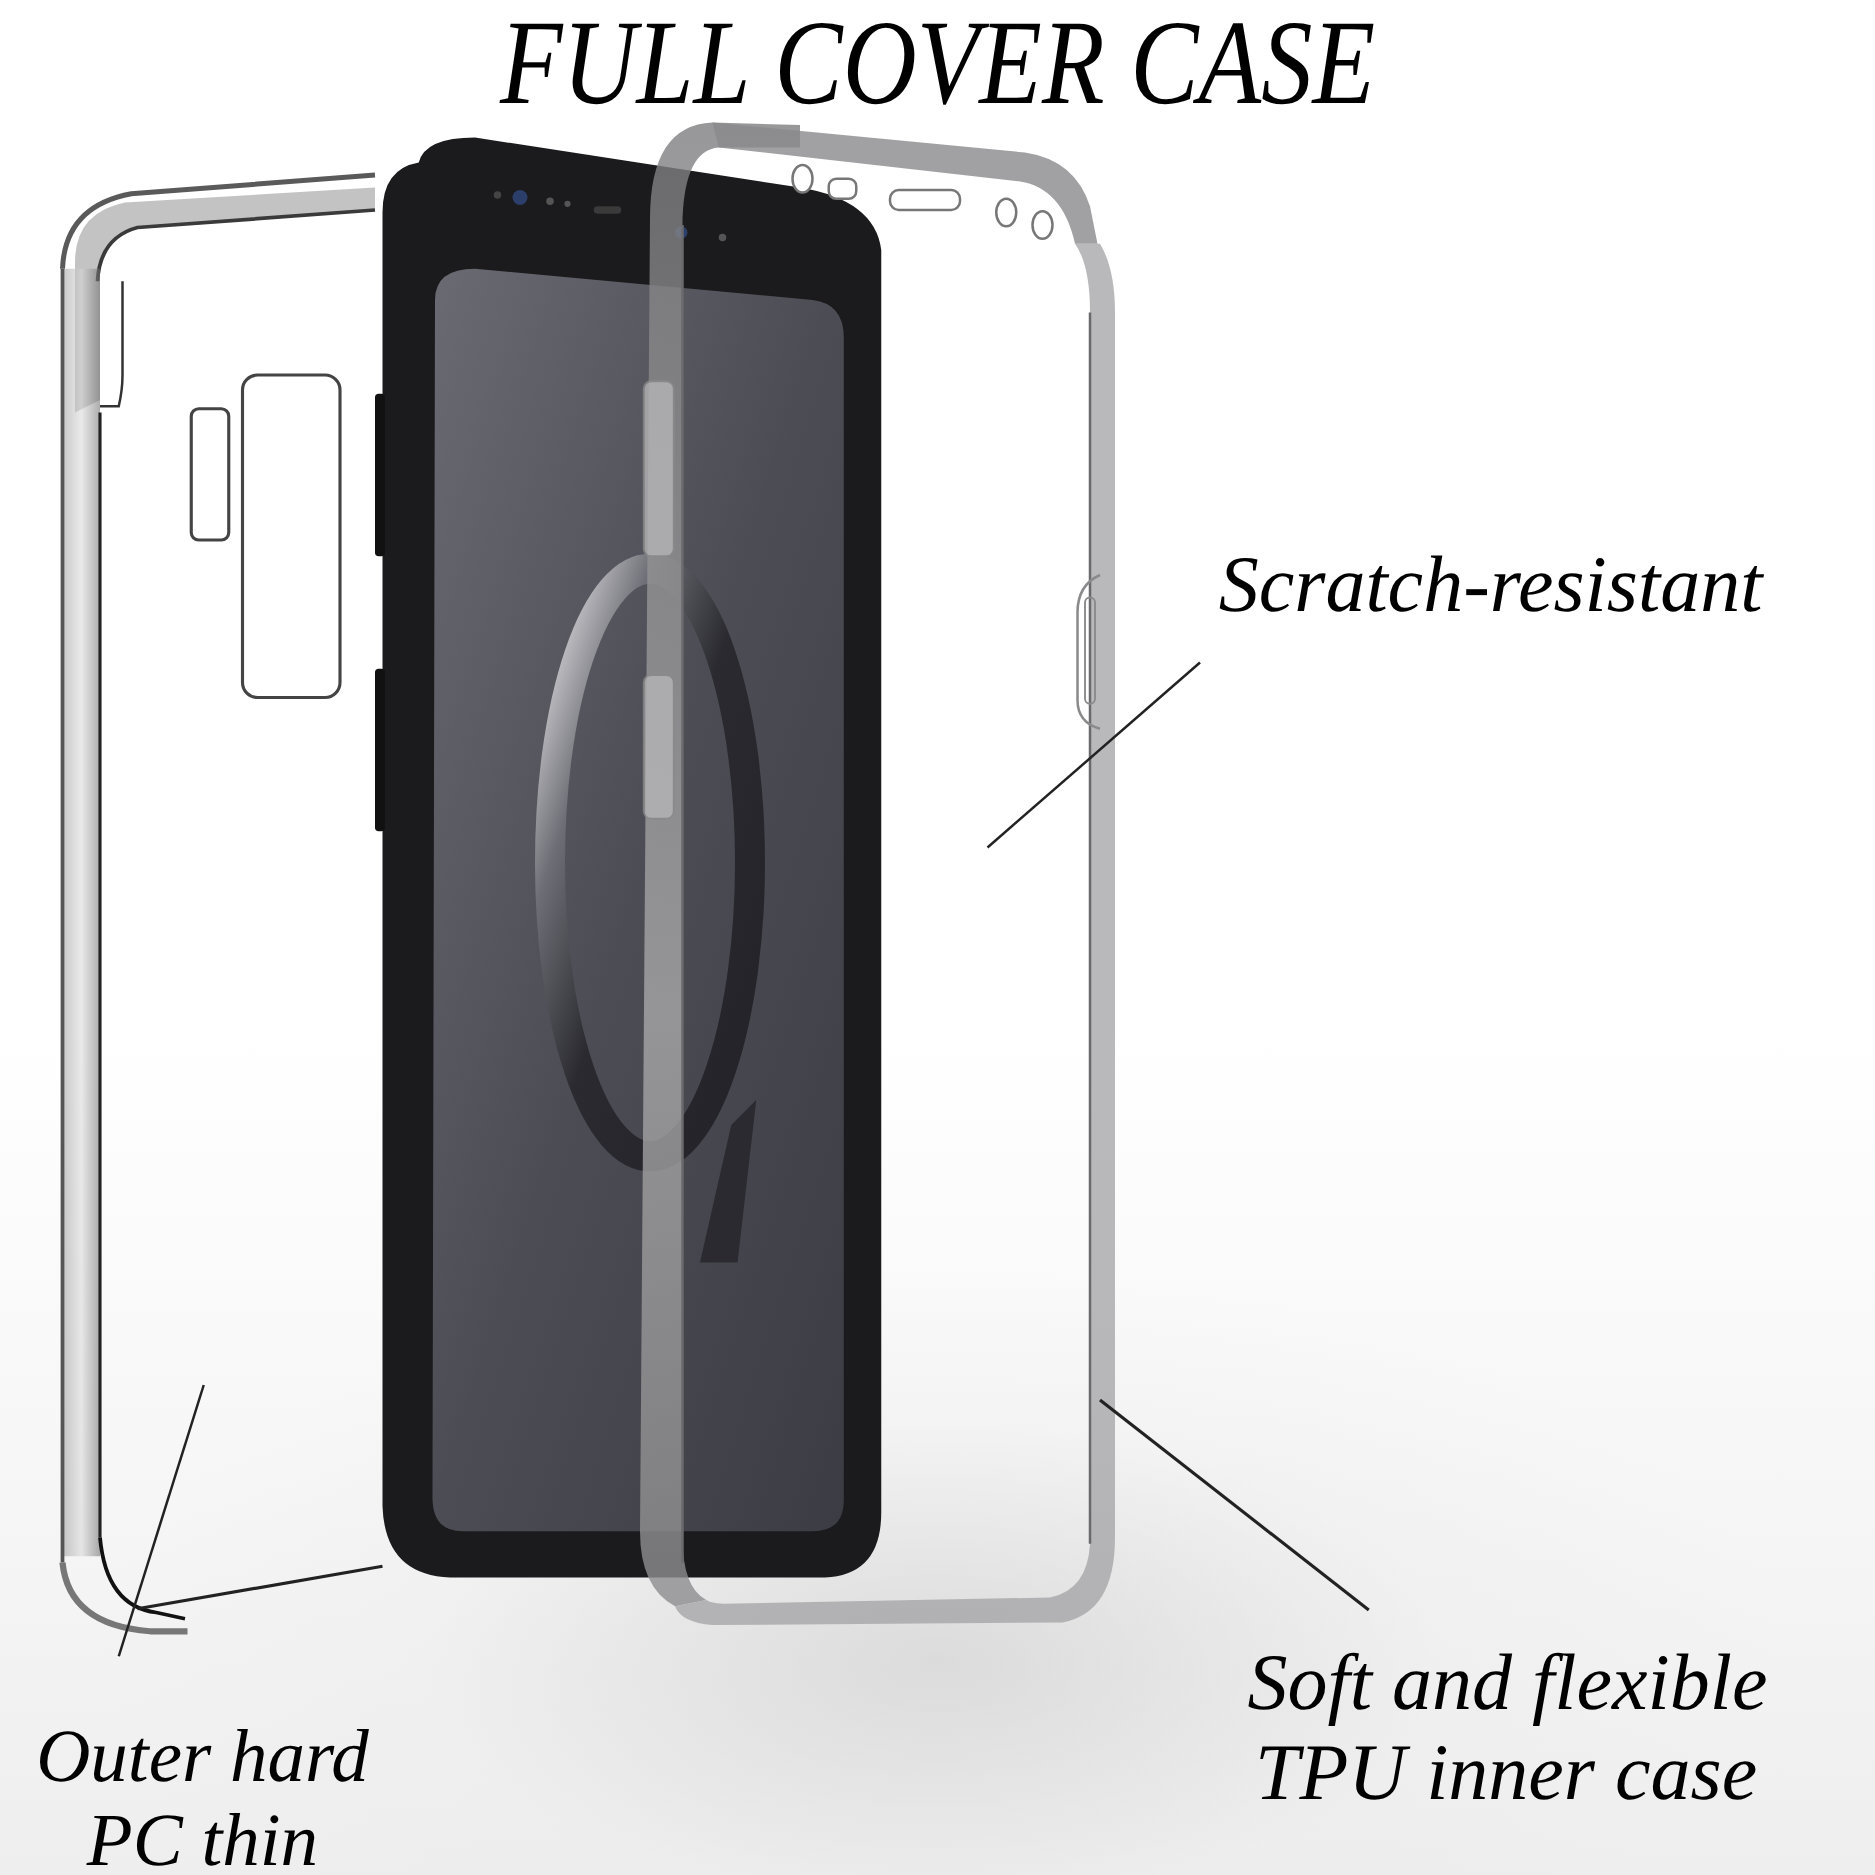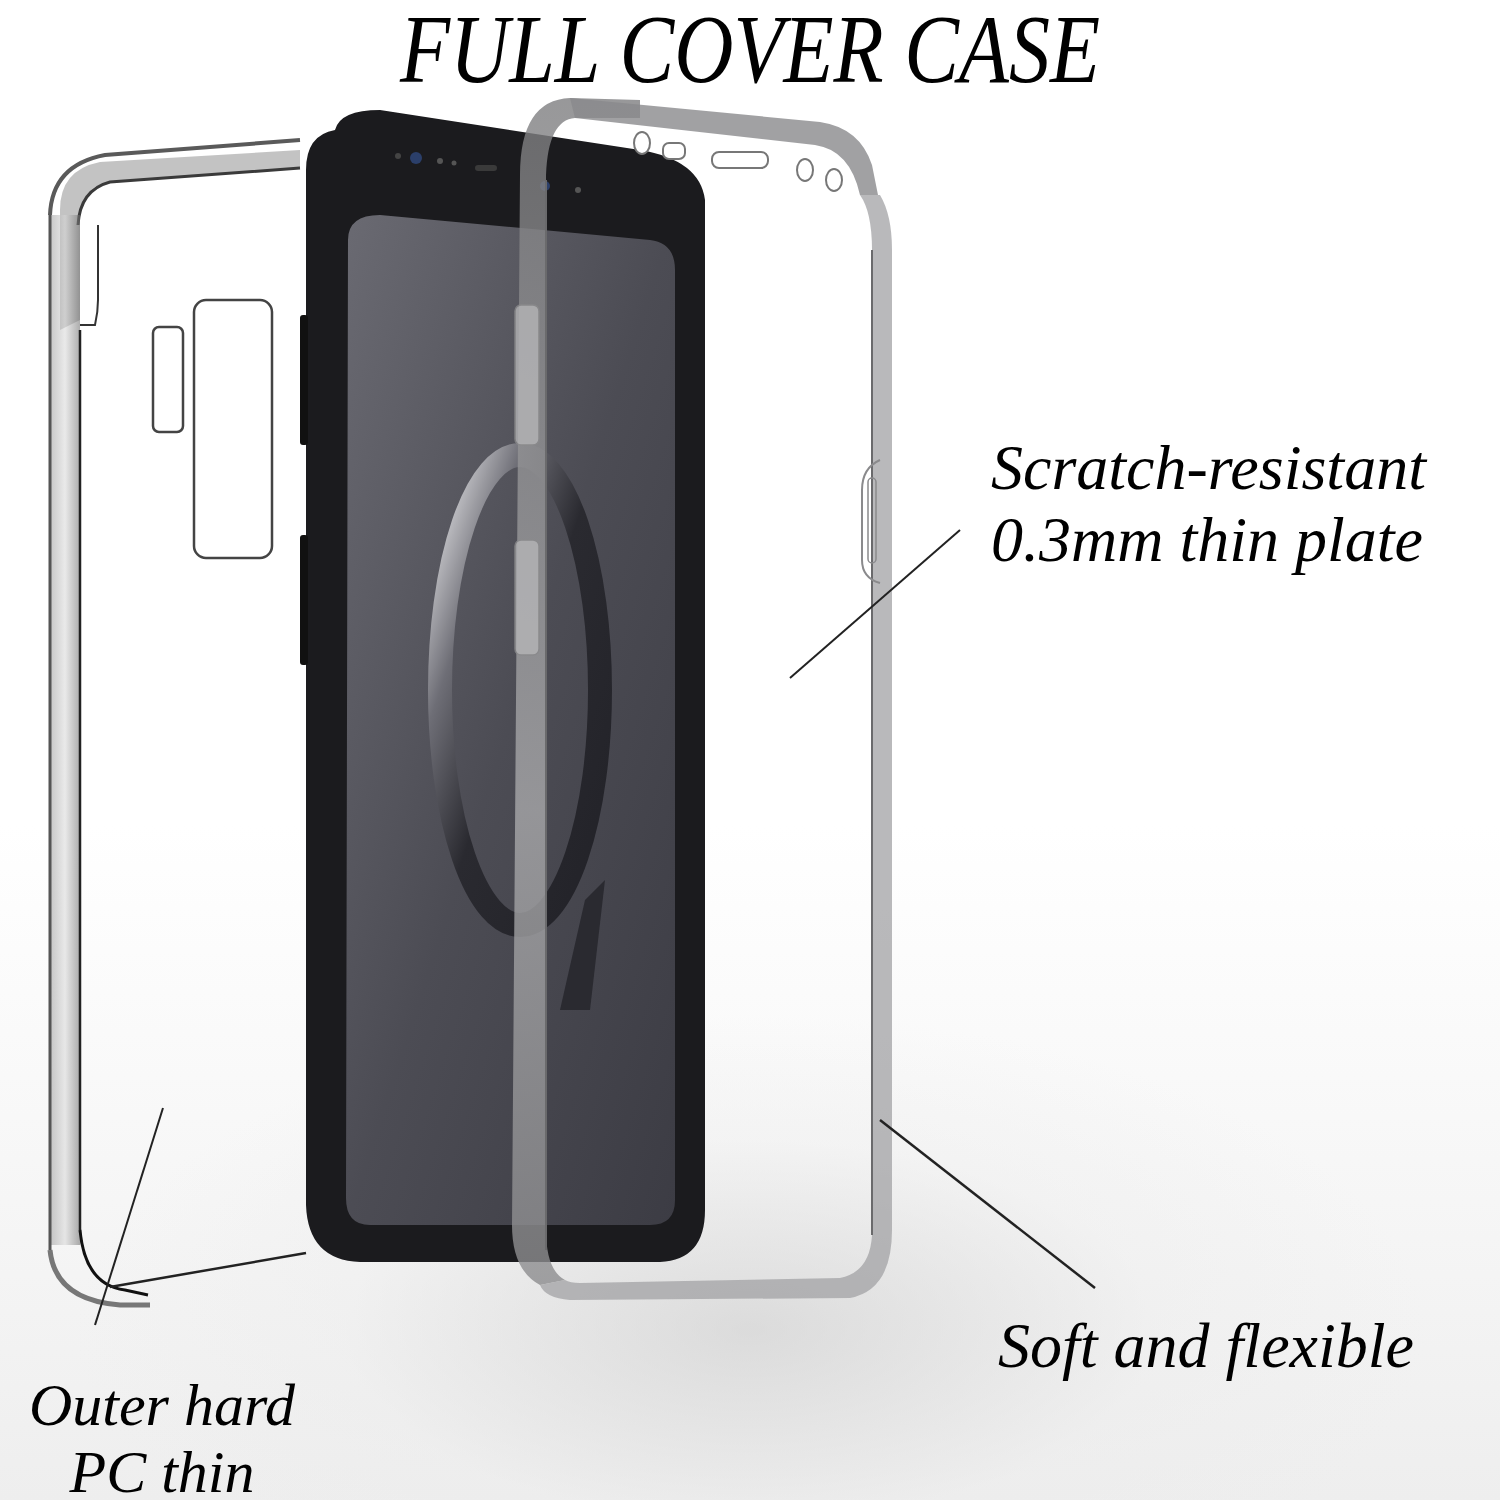--- a/index.html
+++ b/index.html
@@ -16,21 +16,21 @@
   }
   .title {
     position: absolute; left: 0; top: 2px; width: 1500px; text-align: center;
     font-style: italic; font-size: 82px; letter-spacing: 0px;
     transform: scaleY(1.18); transform-origin: top center;
     color: #000; line-height: 1;
   }
   .label {
     position: absolute; font-style: italic; color: #000; line-height: 1.12;
   }
-  .label-scratch { left: 975px; top: 432px; font-size: 64px; text-align: left; margin-left: 16px; }
+  .label-scratch { left: 975px; top: 432px; font-size: 64px; text-align: left; }
   .label-soft { left: 998px; top: 1310px; font-size: 64px; text-align: left; }
   .label-outer { left: 12px; top: 1338px; font-size: 60px; text-align: center; width: 300px; margin-top: 34px; }
   svg.art { position: absolute; left: 0; top: 0; }
 </style>
 </head>
 <body>
 
 <div class="floor"></div>
 
 <svg class="art" width="1500" height="1500" viewBox="0 0 1500 1500">
@@ -122,23 +122,23 @@
 
   <line x1="790" y1="678" x2="960" y2="530" stroke="#222" stroke-width="2"></line>
   <line x1="880" y1="1120" x2="1095" y2="1288" stroke="#222" stroke-width="2.5"></line>
   <line x1="163" y1="1108" x2="95" y2="1325" stroke="#222" stroke-width="2"></line>
 </svg>
 
 <div class="title">FULL COVER CASE</div>
 
 <div class="label label-scratch">
   <div>Scratch-resistant</div>
-  <div>0.3mm thin plate</div>
 </div>
 
 <div class="label label-soft">
   <div>Soft and flexible</div>
+  <div style="padding-left:6px">TPU inner case</div>
 </div>
 
 <div class="label label-outer">
   <div>Outer hard</div>
   <div>PC thin</div>
 </div>
 
 </body></html>

